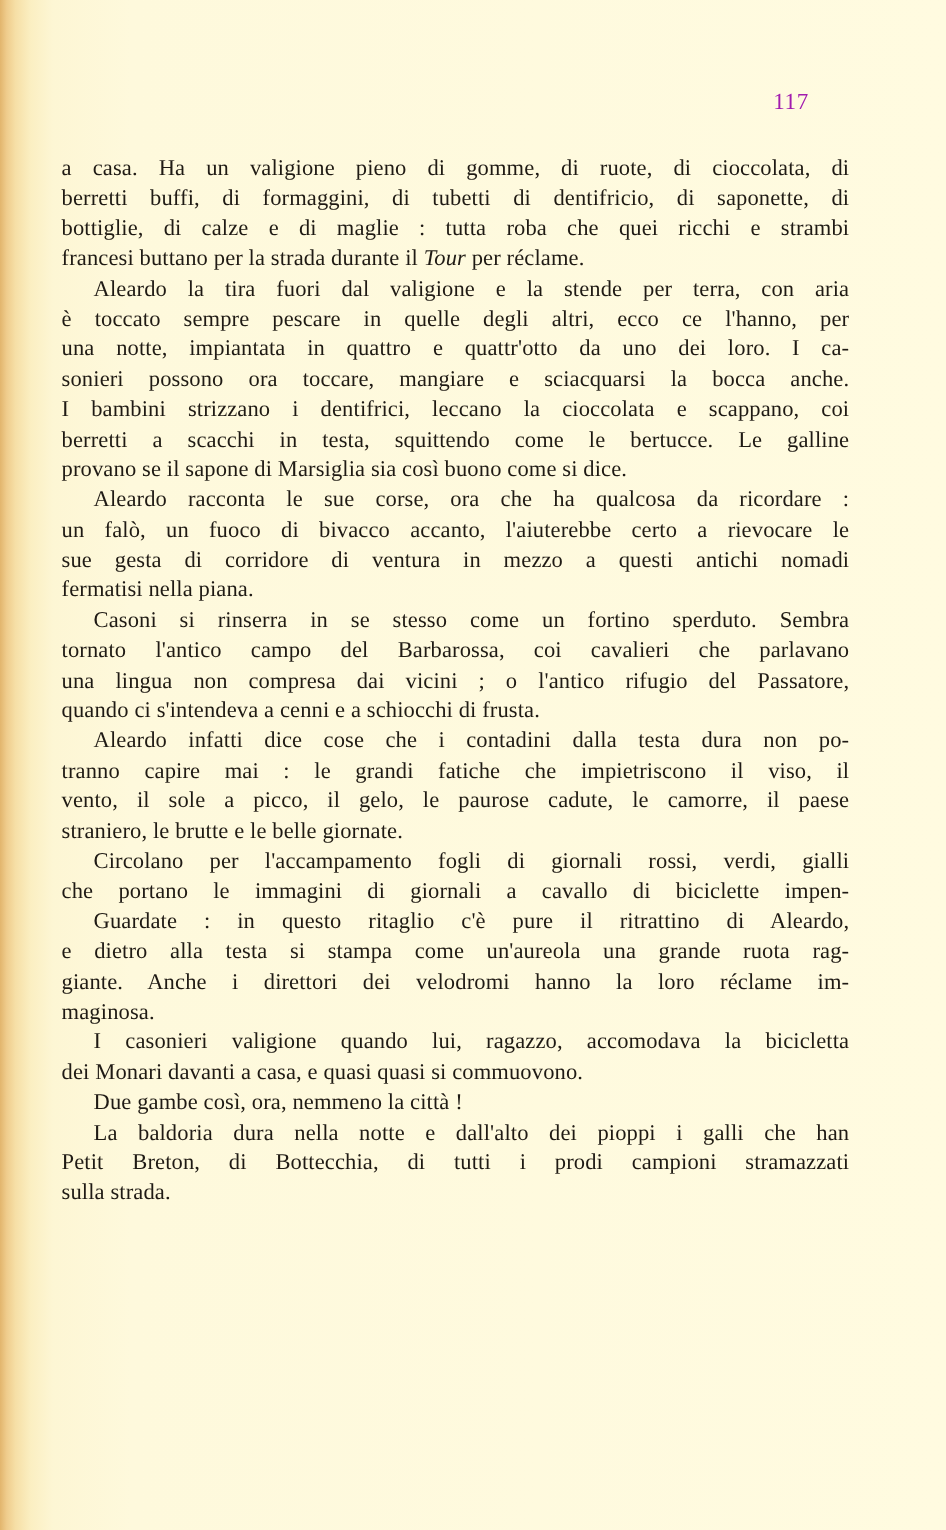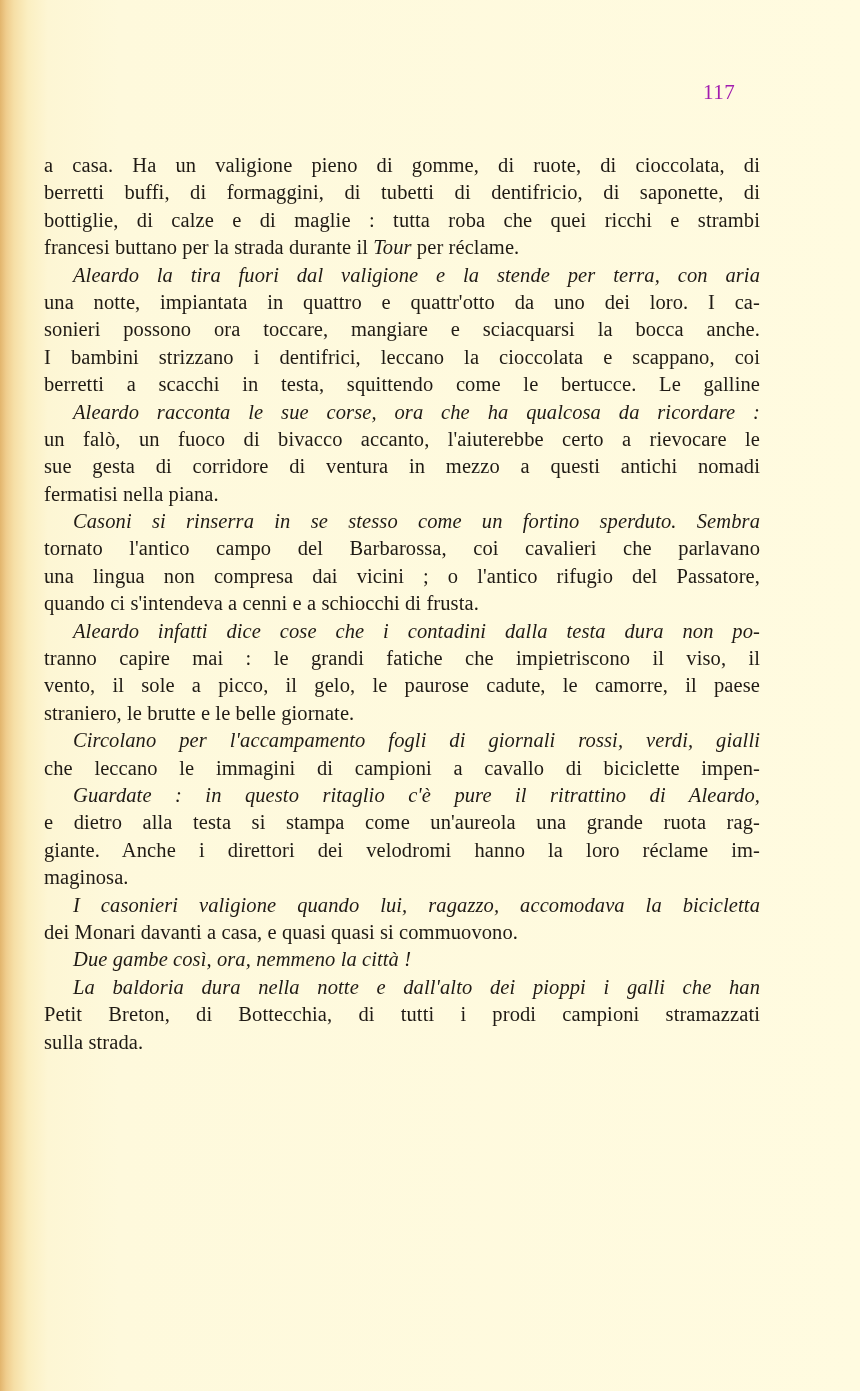--- a/index.html
+++ b/index.html
@@ -26,62 +26,62 @@
       position: absolute;
       top: 80px;
       left: 703px;
       font-size: 21px;
       letter-spacing: 0.5px;
       color: #a21caf;
     }
     .text-block {
       position: absolute;
       top: 140px;
-      left: 44px;
+      left: 56px;
       width: 716px;
-      margin-top: 12px;
     }
     .line {
       display: block;
       height: 27.4px;
       line-height: 27.4px;
       font-size: 20.5px;
       white-space: nowrap;
       text-align: justify;
       text-align-last: justify;
       letter-spacing: 0.1px;
     }
     .line.last {
       text-align-last: left;
     }
     .line.indent {
       padding-left: 29px;
-      font-style: italic;
     }
     .line em {
     }
   </style>
 </head>
 <body>
 
 <div class="page-number">117</div>
 
 <div class="text-block" id="text-block">
     <div>
       <span class="line"><span>a casa. Ha un valigione pieno di gomme, di ruote, di cioccolata, di</span></span>
       <span class="line"><span>berretti buffi, di formaggini, di tubetti di dentifricio, di saponette, di</span></span>
       <span class="line"><span>bottiglie, di calze e di maglie : tutta roba che quei ricchi e strambi</span></span>
       <span class="line last"><span>francesi buttano per la strada durante il </span><em>Tour</em><span> per réclame.</span></span>
     </div>
     <div>
       <span class="line indent"><span>Aleardo la tira fuori dal valigione e la stende per terra, con aria</span></span>
+      <span class="line"><span>è toccato sempre pescare in quelle degli altri, ecco ce l'hanno, per</span></span>
       <span class="line"><span>una notte, impiantata in quattro e quattr'otto da uno dei loro. I ca-</span></span>
       <span class="line"><span>sonieri possono ora toccare, mangiare e sciacquarsi la bocca anche.</span></span>
       <span class="line"><span>I bambini strizzano i dentifrici, leccano la cioccolata e scappano, coi</span></span>
       <span class="line"><span>berretti a scacchi in testa, squittendo come le bertucce. Le galline</span></span>
+      <span class="line last"><span>provano se il sapone di Marsiglia sia così buono come si dice.</span></span>
     </div>
     <div>
       <span class="line indent"><span>Aleardo racconta le sue corse, ora che ha qualcosa da ricordare :</span></span>
       <span class="line"><span>un falò, un fuoco di bivacco accanto, l'aiuterebbe certo a rievocare le</span></span>
       <span class="line"><span>sue gesta di corridore di ventura in mezzo a questi antichi nomadi</span></span>
       <span class="line last"><span>fermatisi nella piana.</span></span>
     </div>
     <div>
       <span class="line indent"><span>Casoni si rinserra in se stesso come un fortino sperduto. Sembra</span></span>
       <span class="line"><span>tornato l'antico campo del Barbarossa, coi cavalieri che parlavano</span></span>
@@ -89,21 +89,21 @@
       <span class="line last"><span>quando ci s'intendeva a cenni e a schiocchi di frusta.</span></span>
     </div>
     <div>
       <span class="line indent"><span>Aleardo infatti dice cose che i contadini dalla testa dura non po-</span></span>
       <span class="line"><span>tranno capire mai : le grandi fatiche che impietriscono il viso, il</span></span>
       <span class="line"><span>vento, il sole a picco, il gelo, le paurose cadute, le camorre, il paese</span></span>
       <span class="line last"><span>straniero, le brutte e le belle giornate.</span></span>
     </div>
     <div>
       <span class="line indent"><span>Circolano per l'accampamento fogli di giornali rossi, verdi, gialli</span></span>
-      <span class="line"><span>che leccano le immagini di campioni a cavallo di biciclette impen-</span></span>
+      <span class="line"><span>che portano le immagini di giornali a cavallo di biciclette impen-</span></span>
     </div>
     <div>
       <span class="line indent"><span>Guardate : in questo ritaglio c'è pure il ritrattino di Aleardo,</span></span>
       <span class="line"><span>e dietro alla testa si stampa come un'aureola una grande ruota rag-</span></span>
       <span class="line"><span>giante. Anche i direttori dei velodromi hanno la loro réclame im-</span></span>
       <span class="line last"><span>maginosa.</span></span>
     </div>
     <div>
       <span class="line indent"><span>I casonieri valigione quando lui, ragazzo, accomodava la bicicletta</span></span>
       <span class="line last"><span>dei Monari davanti a casa, e quasi quasi si commuovono.</span></span>

